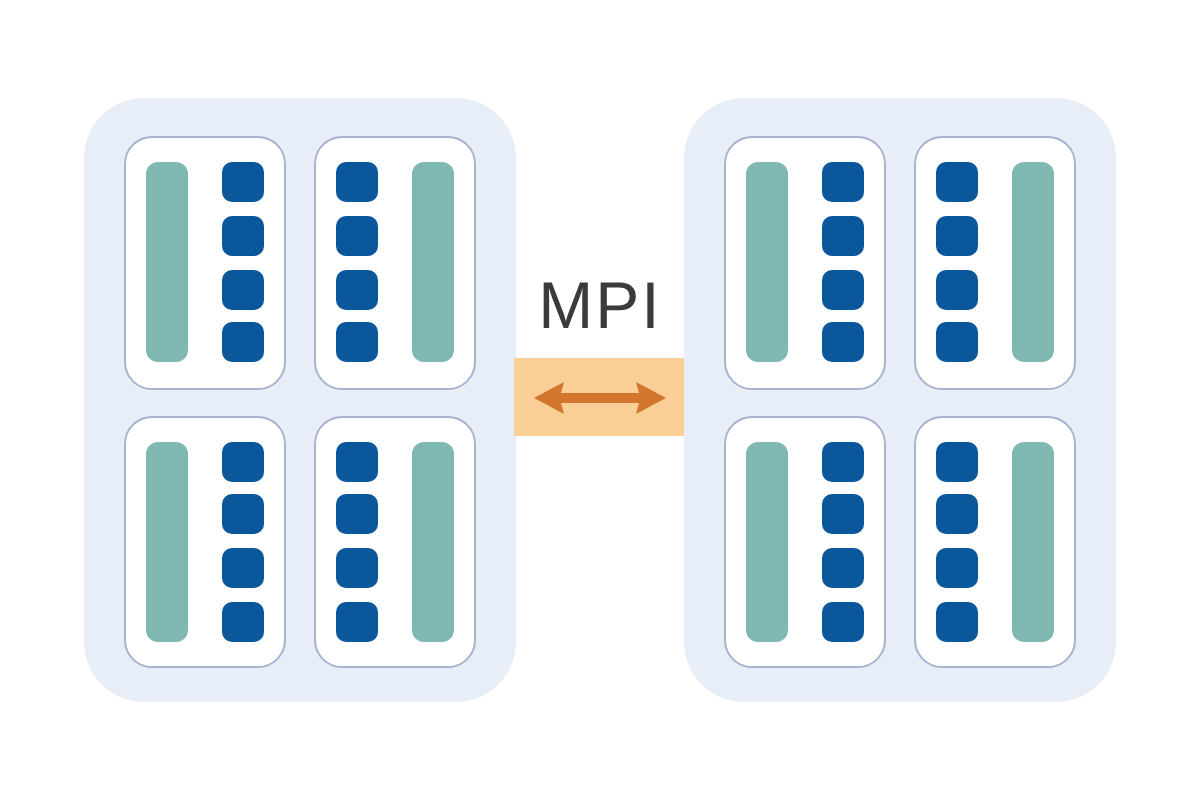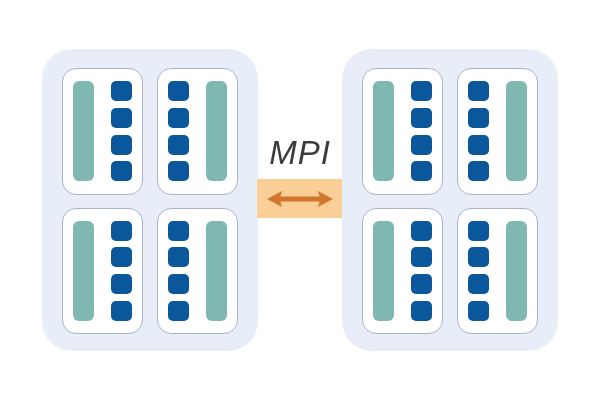--- a/index.html
+++ b/index.html
@@ -7,21 +7,20 @@
     padding: 0;
     background: #ffffff;
     font-family: "Liberation Sans", sans-serif;
   }
   .canvas {
     position: relative;
     width: 600px;
     height: 400px;
     background: #ffffff;
     overflow: hidden;
-    font-style: italic;
   }
   .node {
     position: absolute;
     top: 49px;
     width: 216px;
     height: 302px;
     background: var(--node-bg, #E8EEF8);
     border-radius: 30px;
     box-sizing: border-box;
     padding: 19px 20px 17px 20px;

